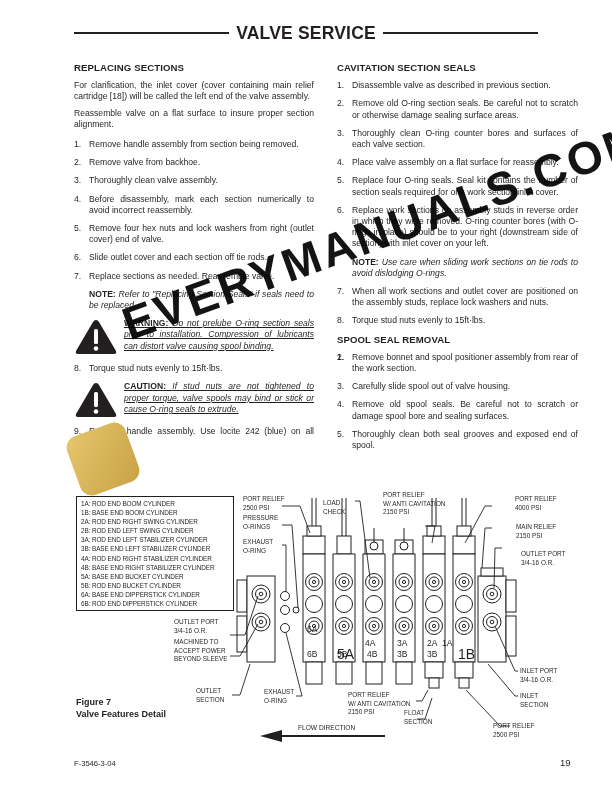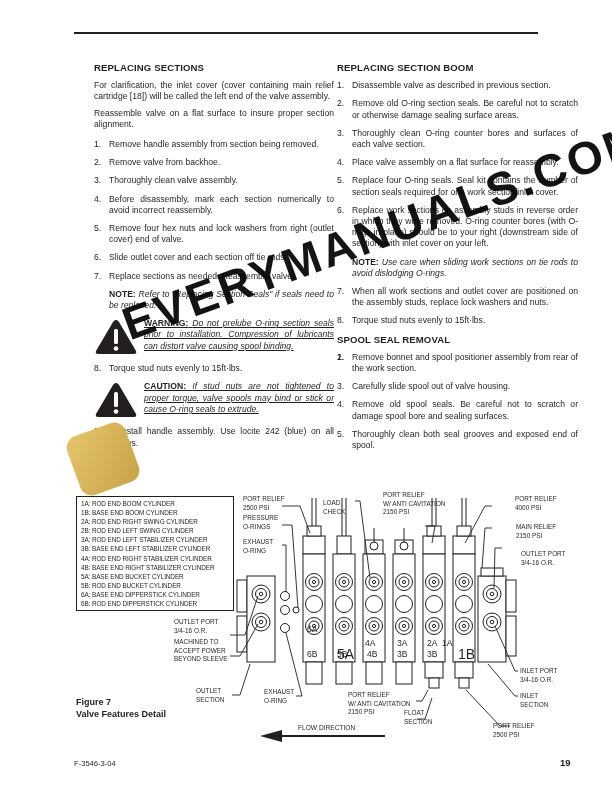--- a/index.html
+++ b/index.html
@@ -1,49 +1,50 @@
 <!DOCTYPE html>
 <html><head>
 <meta charset="utf-8">
 <style>
   html, body { margin: 0; padding: 0; background: #ffffff; }
   body { width: 612px; height: 792px; position: relative; overflow: hidden; font-family: "Liberation Sans", sans-serif; color: #231f20; }
   .header { position: absolute; top: 20px; left: 74px; width: 464px; height: 26px; display: flex; align-items: center; }
   .header .rule { flex: 1; height: 2px; background: #231f20; }
   .header .title { font-weight: bold; font-size: 17.5px; padding: 0 7px; letter-spacing: 0.2px; }
   .col { position: absolute; top: 62px; font-size: 8.6px; line-height: 11.2px; }
-  .col.left { left: 74px; width: 240px; margin-left: 20px; }
+  .col.left { left: 74px; width: 240px; }
   .col.right { left: 337px; width: 241px; }
   h2 { font-size: 9.6px; font-weight: bold; margin: 0 0 7px 0; letter-spacing: 0.1px; }
   p { margin: 0 0 5px 0; text-align: justify; }
   ol { list-style: none; margin: 0; padding: 0; }
   li { position: relative; padding-left: 15px; margin-bottom: 7px; text-align: justify; }
   li .num { position: absolute; left: 0; top: 0; }
   .note { margin: 0 0 7px 15px; text-align: justify; }
   .note b { font-style: normal; }
   .note i { font-style: italic; }
   .alert { display: flex; margin: 2px 0 7px 0; text-decoration: underline; }
   .alert .tri { width: 44px; flex: 0 0 44px; height: 38px; position: relative; }
   .alert .txt { padding-left: 6px; text-align: justify; }
   .spacer-h2 { margin-top: 4px; }
   
   .diagram { position: absolute; left: 70px; top: 488px; width: 520px; height: 270px; }
   .legend-box { position: absolute; left: 6px; top: 8px; width: 148px; border: 1px solid #231f20; padding: 2px 4px; font-size: 6.4px; line-height: 9.1px; letter-spacing: -0.1px; }
   .lbl { position: absolute; font-size: 6.4px; line-height: 8.6px; white-space: nowrap; }
   .caption { position: absolute; left: 6px; top: 208px; width: 110px; text-align: left; font-weight: bold; font-size: 9px; line-height: 12px; }
   .footer-left { position: absolute; left: 74px; top: 759px; font-size: 7.6px; }
-  .footer-right { position: absolute; left: 560px; top: 757px; font-size: 9.5px; font-weight: bold; }
+  .footer-right { position: absolute; left: 560px; top: 757px; font-size: 9.5px; font-weight: normal; }
   .watermark { position: absolute; left: 115px; top: 300px; transform: rotate(-20deg); transform-origin: left top; font-weight: bold; font-size: 46px; color: rgba(0,0,0,0.92); letter-spacing: 3px; pointer-events: none; white-space: nowrap; }
   .wm-logo { position: absolute; left: 72px; top: 428px; width: 62px; height: 62px; border-radius: 12px; background: linear-gradient(135deg, #e5c66c, #c9a245); transform: rotate(-20deg); }
 </style>
 </head>
 <body>
 
 <div class="header">
   <div class="rule"></div>
+  <div class="title">VALVE SERVICE</div>
   <div class="rule"></div>
 </div>
 
 <div class="col left">
   <h2>REPLACING SECTIONS</h2>
   <p>For clarification, the inlet cover (cover containing main relief cartridge [18]) will be called the left end of the valve assembly.</p>
   <p style="margin-bottom:9px">Reassemble valve on a flat surface to insure proper section alignment.</p>
   <ol>
     <li><span class="num">1.</span><span>Remove handle assembly from section being removed.</span></li>
     <li><span class="num">2.</span><span>Remove valve from backhoe.</span></li>
@@ -76,21 +77,21 @@
         </svg>
     </div>
     <div class="txt"><b>CAUTION:</b> <i>If stud nuts are not tightened to proper torque, valve spools may bind or stick or cause O-ring seals to extrude.</i></div>
   </div>
   <ol>
     <li><span class="num">9.</span><span>Reinstall handle assembly. Use locite 242 (blue) on all screws.</span></li>
   </ol>
 </div>
 
 <div class="col right">
-  <h2>REPLACING SECTION BOOM</h2>
+  <h2>CAVITATION SECTION SEALS</h2>
   <ol>
     <li><span class="num">1.</span><span>Disassemble valve as described in previous section.</span></li>
     <li><span class="num">2.</span><span>Remove old O-ring section seals. Be careful not to scratch or otherwise damage sealing surface areas.</span></li>
     <li><span class="num">3.</span><span>Thoroughly clean O-ring counter bores and surfaces of each valve section.</span></li>
     <li><span class="num">4.</span><span>Place valve assembly on a flat surface for reassembly.</span></li>
     <li><span class="num">5.</span><span>Replace four O-ring seals. Seal kit contains the number of section seals required for one work section/inlet cover.</span></li>
     <li><span class="num">6.</span><span>Replace work sections on assembly studs in reverse order in which they were removed. O-ring counter bores (with O-rings in place) should be to your right (downstream side of section) with inlet cover on your left.</span></li>
   </ol>
   <div class="note"><b>NOTE:</b> <i>Use care when sliding work sections on tie rods to avoid dislodging O-rings.</i></div>
   <ol>

